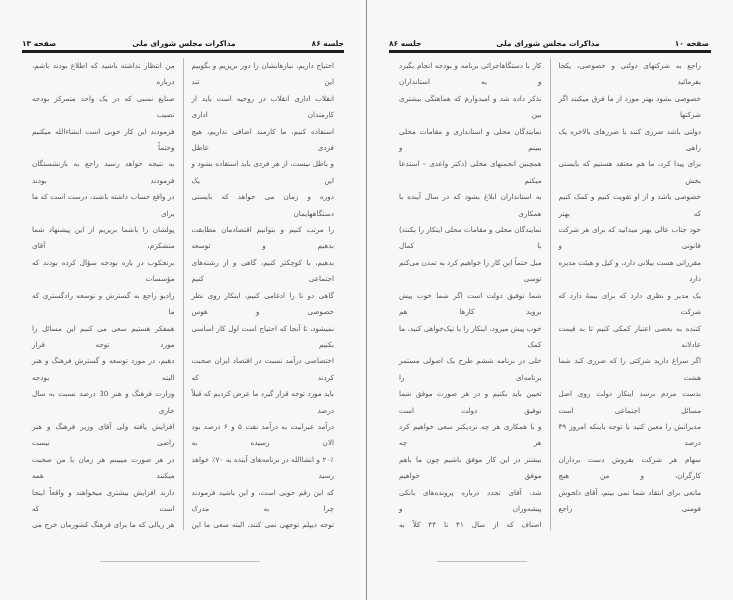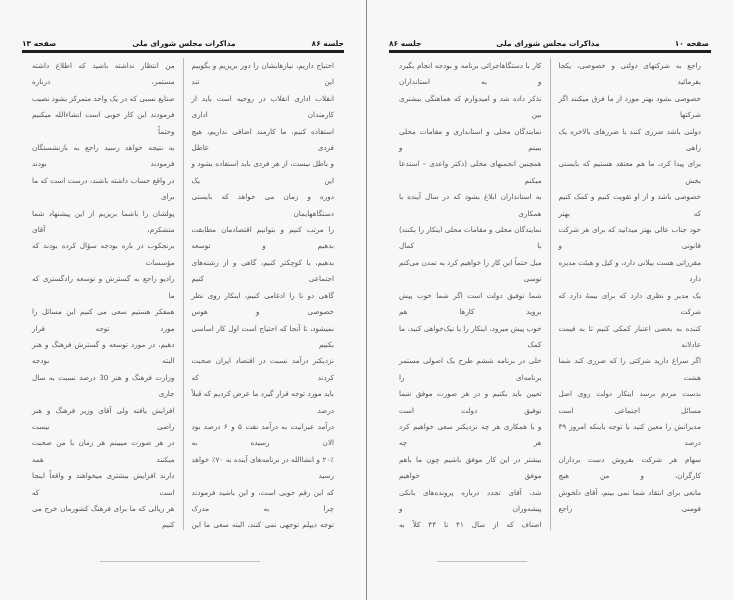--- a/index.html
+++ b/index.html
@@ -61,31 +61,31 @@
       <div class="col">
           <p>احتیاج داریم، نیازهایشان را دور بریزیم و بگوییم این تند</p>
           <p>انقلاب اداری انقلاب در روحیه است باید از کارمندان اداری</p>
           <p>استفاده کنیم، ما کارمند اضافی نداریم، هیچ فردی عاطل</p>
           <p>و باطل نیست، از هر فردی باید استفاده بشود و این یک</p>
           <p>دوره و زمان می خواهد که بایستی دستگاههایمان</p>
           <p>را مرتب کنیم و بتوانیم اقتصادمان مطابقت بدهیم و توسعه</p>
           <p>بدهیم، با کوچکتر کنیم، گاهی و از رشته‌های اجتماعی کنیم</p>
           <p>گاهی دو تا را ادغامی کنیم، اینکار روی نظر خصوصی و هوس</p>
           <p>نمیشود، تا آنجا که احتیاج است اول کار اساسی بکنیم</p>
-          <p>نزدیکتر درآمد نسبت در اقتصاد ایران صحبت کردند که</p>
+          <p>اختصاصی درآمد نسبت در اقتصاد ایران صحبت کردند که</p>
           <p>باید مورد توجه قرار گیرد ما عرض کردیم که قبلاً درصد</p>
           <p>درآمد عبرانیت به درآمد نفت ۵ و ۶ درصد بود الان رسیده به</p>
           <p>۲۰٪ و انشاالله در برنامه‌های آینده به ۷۰٪ خواهد رسید</p>
           <p>که این رقم خوبی است، و این باشید فرمودند چرا به مدرک</p>
           <p>توجه دیپلم توجهی نمی کنند، البته سعی ما این است که</p>
         </div>
       <div class="col-divider"></div>
       <div class="col">
-          <p>من انتظار نداشته باشید که اطلاع داشته مستمر، درباره</p>
-          <p>صنایع نسبی که در یک واحد متمرکز بشود نصیب</p>
+          <p>من انتظار نداشته باشید که اطلاع بودند باشم، درباره</p>
+          <p>صنایع نسبی که در یک واحد متمرکز بودجه نصیب</p>
           <p>فرمودند این کار خوبی است انشاءالله میکنیم وحتماً</p>
           <p>به نتیجه خواهد رسید راجع به بازنشستگان فرمودند بودند</p>
           <p>در واقع حساب داشته باشند، درست است که ما برای</p>
           <p>پولشان را باشما بریزیم از این پیشنهاد شما متشکرم، آقای</p>
           <p>برنجکوب در باره بودجه سؤال کرده بودند که مؤسسات</p>
           <p>رادیو راجع به گسترش و توسعه رادگستری که ما</p>
           <p>همفکر هستیم سعی می کنیم این مسائل را مورد توجه قرار</p>
           <p>دهیم، در مورد توسعه و گسترش فرهنگ و هنر البته بودجه</p>
           <p>وزارت فرهنگ و هنر 30 درصد نسبت به سال جاری</p>
           <p>افزایش یافته ولی آقای وزیر فرهنگ و هنر راضی نیست</p>

